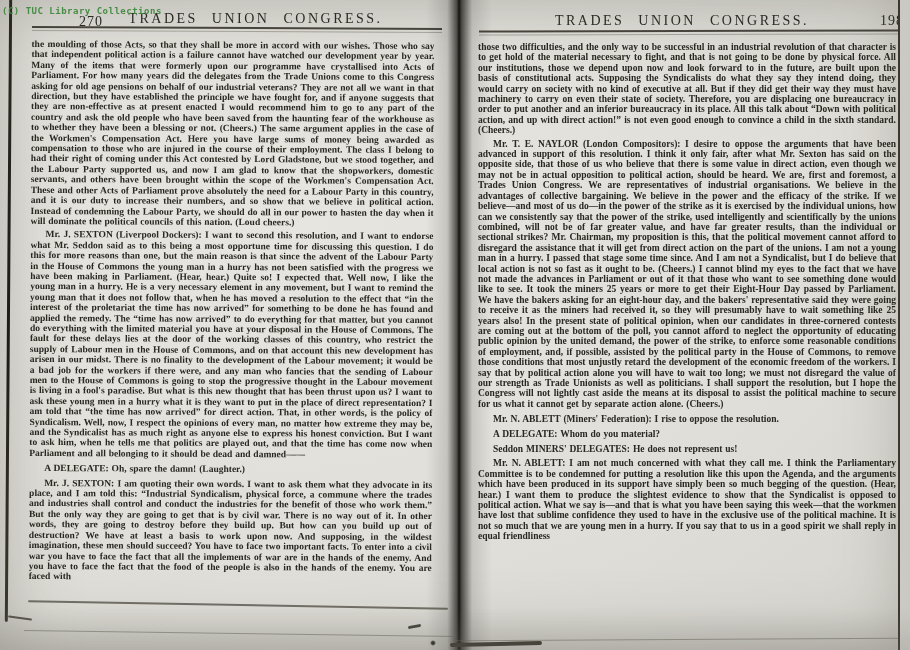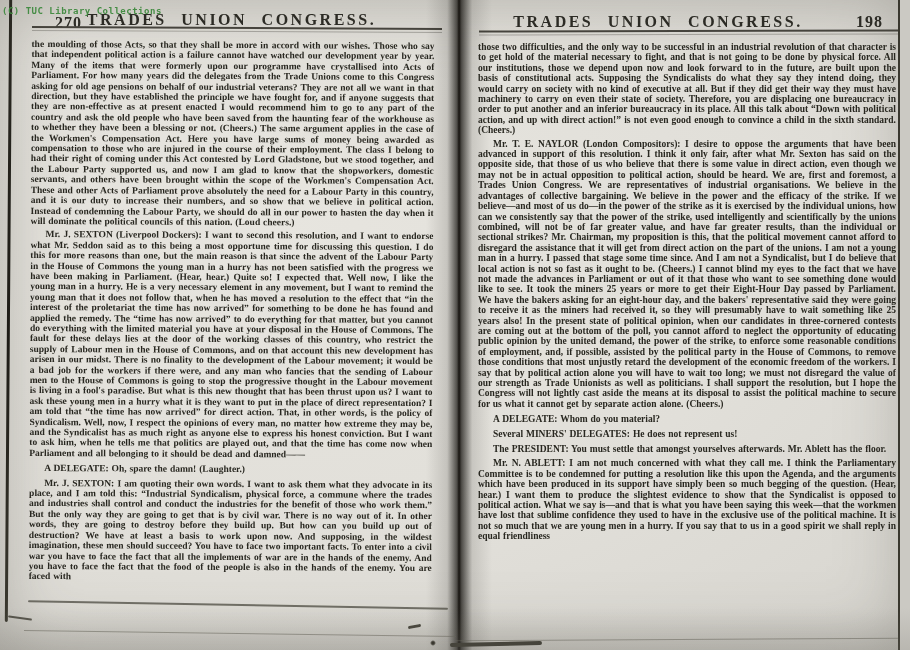--- a/index.html
+++ b/index.html
@@ -34,21 +34,21 @@
     background:#45433a; border-radius:2px; transform:rotate(-10deg); }
   .mark-star { position:absolute; left:430px; top:640px; width:6px; height:6px;
     background:radial-gradient(circle,#2b2921 30%, rgba(43,41,33,0) 70%); }
   .bottom-shade { position:absolute; left:0; right:0; bottom:0; height:42px;
     background:linear-gradient(180deg, rgba(120,118,110,0) 0%, rgba(120,118,110,0.22) 100%); }
   
   .watermark { position:absolute; left:2px; top:6px; z-index:5;
     font-family:"DejaVu Sans Mono", monospace; font-weight:bold; font-size:9px;
     letter-spacing:0.5px; color:#3f8a3f; opacity:0.95; }
   
-  .hdr { position:absolute; font-weight:bold; font-size:16px; color:#2c2b25; }
+  .hdr { position:absolute; font-weight:normal; font-size:14px; color:#2c2b25;margin-left:24px; }
   .hdr-title { text-align:center; letter-spacing:2.5px; word-spacing:8px; }
   #title-left  { left:30px;  top:11px; width:403px; }
   #num-left    { left:55px;  top:14px; letter-spacing:1px; }
   #title-right { left:478px; top:13px; width:360px; }
   #num-right   { left:856px; top:13px; letter-spacing:1px; }
   .rule { position:absolute; height:2px; background:#46443d; }
   .rule-ghost { position:absolute; height:1px; background:rgba(100,98,90,0.45); }
   #rule-left  { left:32px;  top:27px; width:410px; transform:rotate(0.3deg); }
   #rule-left-g{ left:32px;  top:31px; width:410px; transform:rotate(0.3deg); }
   #rule-right { left:479px; top:30px; width:420px; transform:rotate(-0.15deg); }
@@ -80,23 +80,23 @@
       <div class="para indent">Mr. J. SEXTON: I am quoting their own words. I want to ask them what they advocate in its place, and I am told this: “Industrial Syndicalism, physical force, a commune where the trades and industries shall control and conduct the industries for the benefit of those who work them.” But the only way they are going to get that is by civil war. There is no way out of it. In other words, they are going to destroy before they build up. But how can you build up out of destruction? We have at least a basis to work upon now. And supposing, in the wildest imagination, these men should succeed? You have to face two important facts. To enter into a civil war you have to face the fact that all the implements of war are in the hands of the enemy. And you have to face the fact that the food of the people is also in the hands of the enemy. You are faced with</div>
     </div>
 
   <div class="hdr hdr-title" id="title-right">TRADES UNION CONGRESS.</div>
   <span class="hdr" id="num-right">198</span>
   <div class="rule" id="rule-right"></div>
   <div class="rule-ghost" id="rule-right-g"></div>
   <div class="page-body" id="right-body">
       <div class="para">those two difficulties, and the only way to be successful in an industrial revolution of that character is to get hold of the material necessary to fight, and that is not going to be done by physical force. All our institutions, those we depend upon now and look forward to in the future, are built upon the basis of constitutional acts. Supposing the Syndicalists do what they say they intend doing, they would carry on society with no kind of executive at all. But if they did get their way they must have machinery to carry on even their state of society. Therefore, you are displacing one bureaucracy in order to put another and an inferior bureaucracy in its place. All this talk about “Down with political action, and up with direct action!” is not even good enough to convince a child in the sixth standard. (Cheers.)</div>
       <div class="para indent">Mr. T. E. NAYLOR (London Compositors): I desire to oppose the arguments that have been advanced in support of this resolution. I think it only fair, after what Mr. Sexton has said on the opposite side, that those of us who believe that there is some value in direct action, even though we may not be in actual opposition to political action, should be heard. We are, first and foremost, a Trades Union Congress. We are representatives of industrial organisations. We believe in the advantages of collective bargaining. We believe in the power and the efficacy of the strike. If we believe—and most of us do—in the power of the strike as it is exercised by the individual unions, how can we consistently say that the power of the strike, used intelligently and scientifically by the unions combined, will not be of far greater value, and have far greater results, than the individual or sectional strikes? Mr. Chairman, my proposition is this, that the political movement cannot afford to disregard the assistance that it will get from direct action on the part of the unions. I am not a young man in a hurry. I passed that stage some time since. And I am not a Syndicalist, but I do believe that local action is not so fast as it ought to be. (Cheers.) I cannot blind my eyes to the fact that we have not made the advances in Parliament or out of it that those who want to see something done would like to see. It took the miners 25 years or more to get their Eight-Hour Day passed by Parliament. We have the bakers asking for an eight-hour day, and the bakers' representative said they were going to receive it as the miners had received it, so they will presumably have to wait something like 25 years also! In the present state of political opinion, when our candidates in three-cornered contests are coming out at the bottom of the poll, you cannot afford to neglect the opportunity of educating public opinion by the united demand, the power of the strike, to enforce some reasonable conditions of employment, and, if possible, assisted by the political party in the House of Commons, to remove those conditions that most unjustly retard the development of the economic freedom of the workers. I say that by political action alone you will have to wait too long; we must not disregard the value of our strength as Trade Unionists as well as politicians. I shall support the resolution, but I hope the Congress will not lightly cast aside the means at its disposal to assist the political machine to secure for us what it cannot get by separate action alone. (Cheers.)</div>
+      <div class="para indent dialogue">Mr. N. ABLETT (Miners' Federation): I rise to oppose the resolution.</div>
       <div class="para indent dialogue">A DELEGATE: Whom do you material?</div>
-      <div class="para indent dialogue">Several MINERS' DELEGATES: He does not represent us!</div>
-      <div class="para indent dialogue">The PRESIDENT: You must settle that amongst yourselves afterwards. Mr. Ablett has the floor.</div>
+      <div class="para indent dialogue">Seddon MINERS' DELEGATES: He does not represent us!</div>
       <div class="para indent">Mr. N. ABLETT: I am not much concerned with what they call me. I think the Parliamentary Committee is to be condemned for putting a resolution like this upon the Agenda, and the arguments which have been produced in its support have simply been so much begging of the question. (Hear, hear.) I want them to produce the slightest evidence to show that the Syndicalist is opposed to political action. What we say is—and that is what you have been saying this week—that the workmen have lost that sublime confidence they used to have in the exclusive use of the political machine. It is not so much that we are young men in a hurry. If you say that to us in a good spirit we shall reply in equal friendliness</div>
     </div>
 
   <div class="gutter"></div>
   <div class="edge-left"></div>
   <div class="edge-left-tick"></div>
   <div class="page-bottom-left"></div>
   <div class="bed-line-a"></div>
   <div class="bed-line-b"></div>
   <div class="smear"></div>

